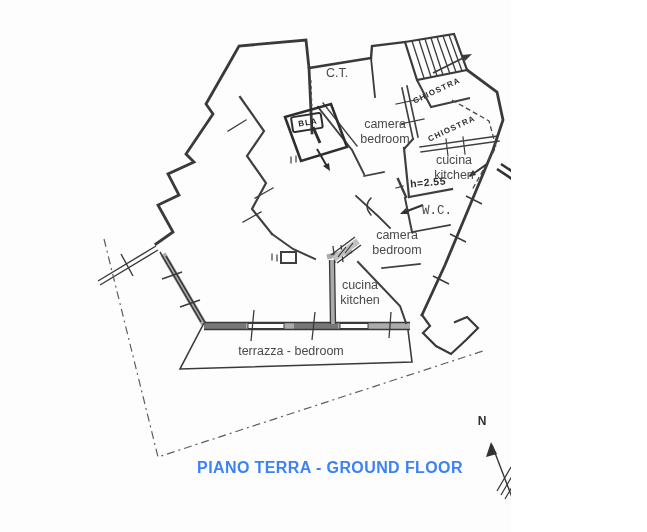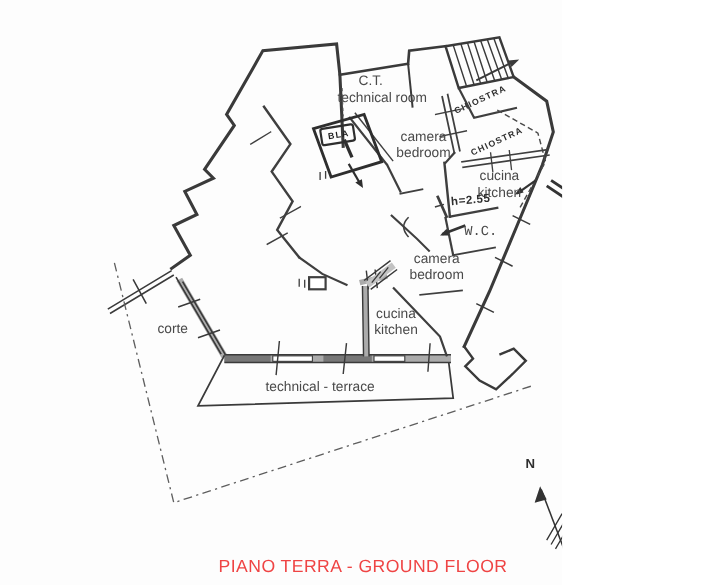--- a/index.html
+++ b/index.html
@@ -7,21 +7,21 @@
         font-family:"Liberation Sans",sans-serif;}
   #plan-svg{position:absolute;left:0;top:0;}
   .lbl{position:absolute;font-size:12.5px;line-height:1.22;color:#4a4a4a;text-align:center;
        white-space:nowrap;}
   .lbl .ln{display:block;}
   .hand{font-weight:bold;color:#2f2f2f;letter-spacing:1.2px;font-size:8px;}
   .chiostra{transform:rotate(-25deg);}
   .hnote{font-size:10.5px;font-weight:bold;color:#2e2e2e;letter-spacing:.5px;transform:rotate(-5deg);}
   .bla{font-size:8px;font-weight:800;color:#1d1d1d;letter-spacing:1px;transform:rotate(-9deg);}
   .north-n{font-size:12px;font-weight:bold;color:#2e2e2e;}
-  .title{font-size:16px;font-weight:normal;color:#ef4444;letter-spacing:.4px;margin-top:48px;}
+  .title{font-size:16px;font-weight:bold;color:#3b82f6;letter-spacing:.4px;}
 </style>
 </head>
 <body>
 
 <div id="page">
 
   <svg id="plan-svg" width="647" height="532" viewBox="0 0 647 532">
 
     <g stroke="#3a3a3a" fill="none" stroke-width="2.8" stroke-linejoin="miter" stroke-linecap="square">
       <path d="M156,244 L173,232 L158,205 L179,195 L168,174 L194,162 L186,154 L213,114 L206,104 L230,62 L239,46 L306,40 L309,68 L312,133"></path>
@@ -125,21 +125,20 @@
     </g>
 
     <g stroke="#333333" fill="none">
       <path stroke-width="1.4" d="M513,500 L492,445"></path>
       <polygon fill="#333333" stroke="none" points="491,442 486,457 497,454"></polygon>
       <path stroke-width="1.2" d="M497,491 L511,467 M501,495 L515,471 M505,499 L519,475"></path>
     </g>
   </svg>
 
   <div class="lbl" style="left:302px;top:66px;width:70px;">C.T.</div>
-  <div class="lbl" style="left:295px;top:82px;width:105px;">technical room</div>
 
   <div class="lbl" style="left:345px;top:117px;width:80px;">
     <span class="ln">camera</span>
     <span class="ln">bedroom</span>
   </div>
 
   <div class="lbl" style="left:414px;top:153px;width:80px;">
     <span class="ln">cucina</span>
     <span class="ln">kitchen</span>
   </div>
@@ -150,24 +149,23 @@
     <span class="ln">camera</span>
     <span class="ln">bedroom</span>
   </div>
 
   <div class="lbl" style="left:322px;top:278px;width:76px;">
     <span class="ln">cucina</span>
     <span class="ln">kitchen</span>
   </div>
 
   <div class="lbl" style="left:107px;top:292px;width:100px;">
-    <span class="ln">corte</span>
   </div>
 
-  <div class="lbl" style="left:211px;top:344px;width:160px;">technical - terrace</div>
+  <div class="lbl" style="left:211px;top:344px;width:160px;">terrazza - bedroom</div>
 
   <div class="lbl hand chiostra" style="left:408px;top:86px;width:58px;">CHIOSTRA</div>
   <div class="lbl hand chiostra" style="left:423px;top:124px;width:58px;">CHIOSTRA</div>
   <div class="lbl hnote" style="left:406px;top:176px;width:44px;">h=2.55</div>
   <div class="lbl bla" style="left:293px;top:118px;width:30px;">BLA</div>
   <div class="lbl north-n" style="left:472px;top:414px;width:20px;">N</div>
 
   <div class="lbl title" style="left:130px;top:458px;width:400px;">PIANO TERRA - GROUND FLOOR</div>
 </div>
 

